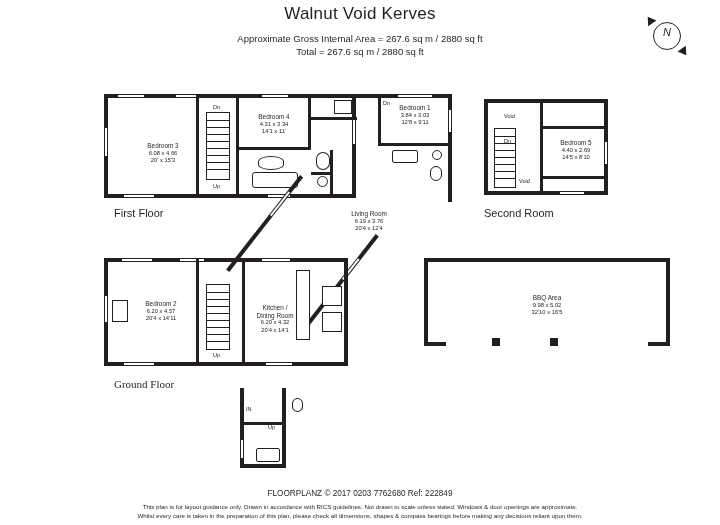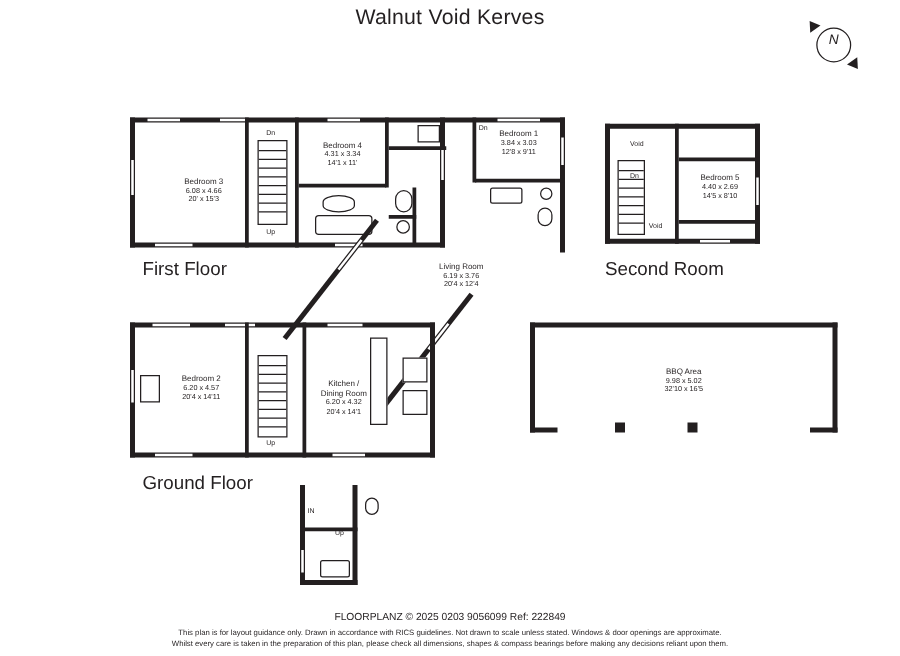--- a/index.html
+++ b/index.html
@@ -78,21 +78,21 @@
     width: 0; height: 0;
     border-left: 5px solid transparent;
     border-right: 5px solid transparent;
     border-top: 8px solid #231f20;
     transform: rotate(-35deg);
   }
 
   
   .floor-label {
     position: absolute;
-    font-size: 15px;
+    font-size: 11px;
     color: #231f20;
     white-space: nowrap;
   }
 
   
   .room {
     position: absolute;
     text-align: center;
     font-size: 6.2px;
     line-height: 7.6px;
@@ -180,20 +180,24 @@
     color: #231f20;
   }
   .footer-small div { white-space: nowrap; }
 </style>
 </head>
 <body>
 
 <div class="root">
 
   <div class="title">Walnut Void Kerves</div>
+  <div class="area-block">
+    <div>Approximate Gross Internal Area = 267.6 sq m / 2880 sq ft</div>
+    <div>Total = 267.6 sq m / 2880 sq ft</div>
+  </div>
 
   <div class="compass">
     <div class="arrow-tl"></div>
     <div class="circle"></div>
     <div class="nlet">N</div>
     <div class="arrow-br"></div>
   </div>
 
   <div>
 
@@ -362,21 +366,21 @@
       <div class="rdim">6.20 x 4.57</div>
       <div class="rdim">20'4 x 14'11</div>
     </div>
     <div class="room" style="left:248px; top:304px; width:54px;">
       <div class="rname">Kitchen /</div>
       <div class="rname">Dining Room</div>
       <div class="rdim">6.20 x 4.32</div>
       <div class="rdim">20'4 x 14'1</div>
     </div>
 
-    <div class="floor-label" style="left:114px; top:378px;">Ground Floor</div>
+    <div class="floor-label" style="left:114px; top:378px;font-family:Liberation Serif, serif;">Ground Floor</div>
   </div>
 
   <div>
     <div style="position:absolute; left:240px; top:388px; width:70px; height:80px;">
       <div class="wall" style="left:0; top:0; width:4px; height:80px;"></div>
       <div class="wall" style="left:0; top:76px; width:46px; height:4px;"></div>
       <div class="wall" style="left:42px; top:0; width:4px; height:80px;"></div>
       <div class="wall" style="left:0; top:34px; width:46px; height:3px;"></div>
       <div class="room-fill" style="left:1px; top:52px; width:2px; height:18px;"></div>
     </div>
@@ -395,19 +399,19 @@
     <div class="wall" style="left:492px; top:338px; width:8px; height:8px;"></div>
     <div class="wall" style="left:550px; top:338px; width:8px; height:8px;"></div>
 
     <div class="room" style="left:516px; top:294px; width:62px;">
       <div class="rname">BBQ Area</div>
       <div class="rdim">9.98 x 5.02</div>
       <div class="rdim">32'10 x 16'5</div>
     </div>
   </div>
 
-  <div class="footer-main">FLOORPLANZ © 2025   0203 9056099   Ref: 222849</div>
+  <div class="footer-main">FLOORPLANZ © 2017   0203 7762680   Ref: 222849</div>
   <div class="footer-small">
     <div>This plan is for layout guidance only. Drawn in accordance with RICS guidelines. Not drawn to scale unless stated. Windows &amp; door openings are approximate.</div>
     <div>Whilst every care is taken in the preparation of this plan, please check all dimensions, shapes &amp; compass bearings before making any decisions reliant upon them.</div>
   </div>
 
 </div>
 
 </body></html>

